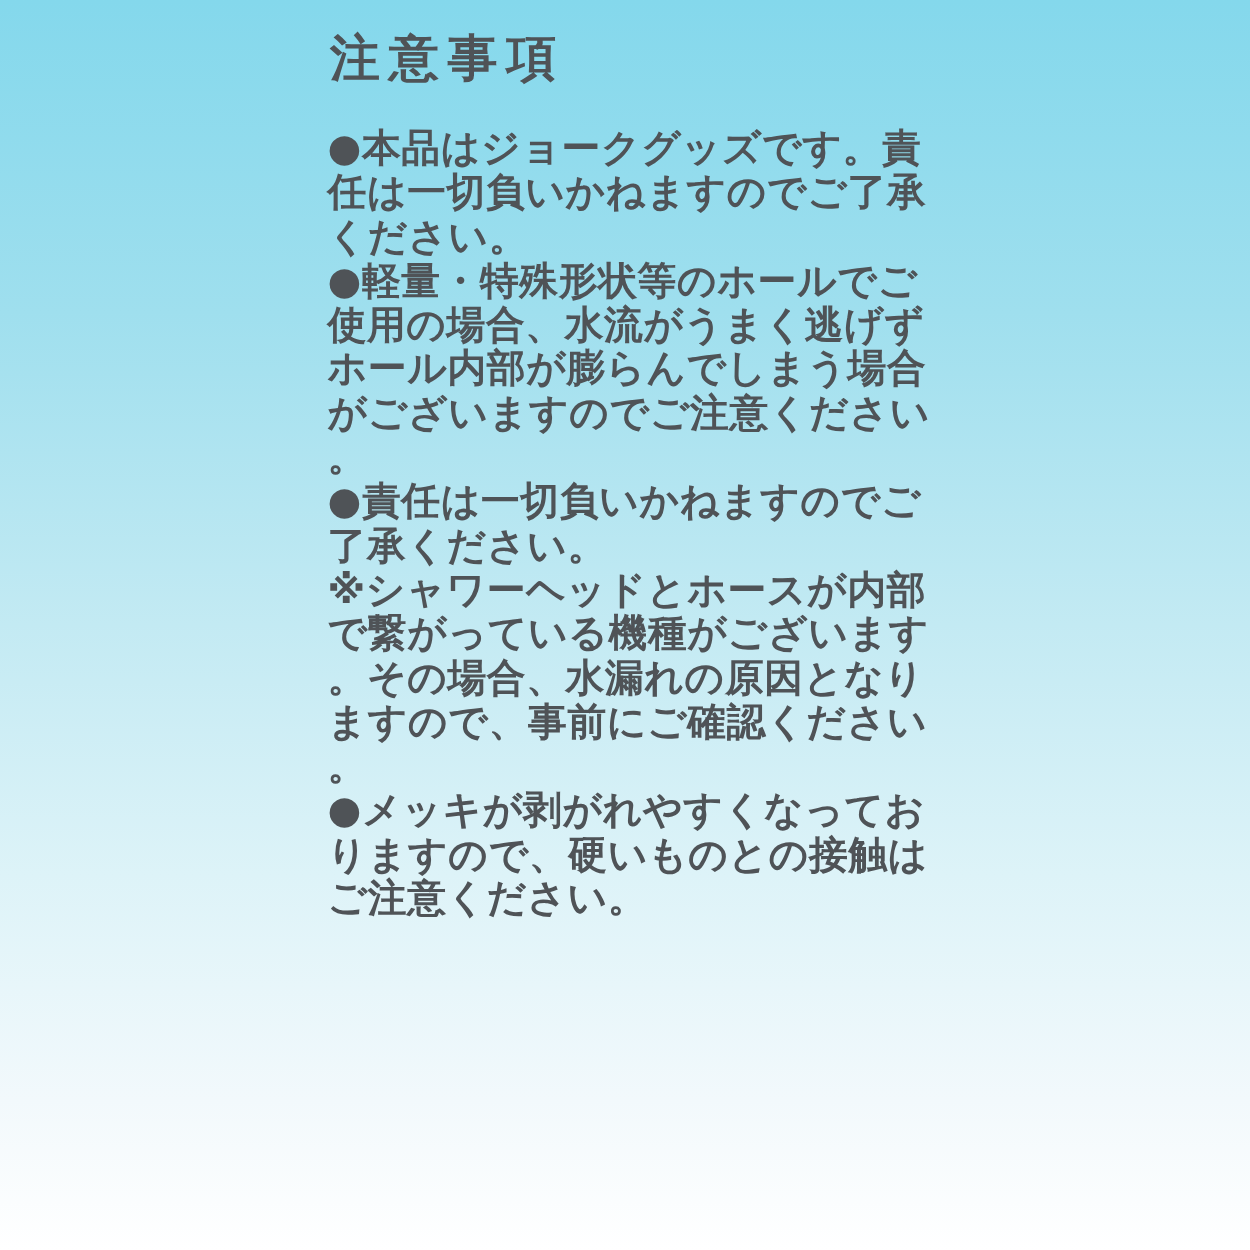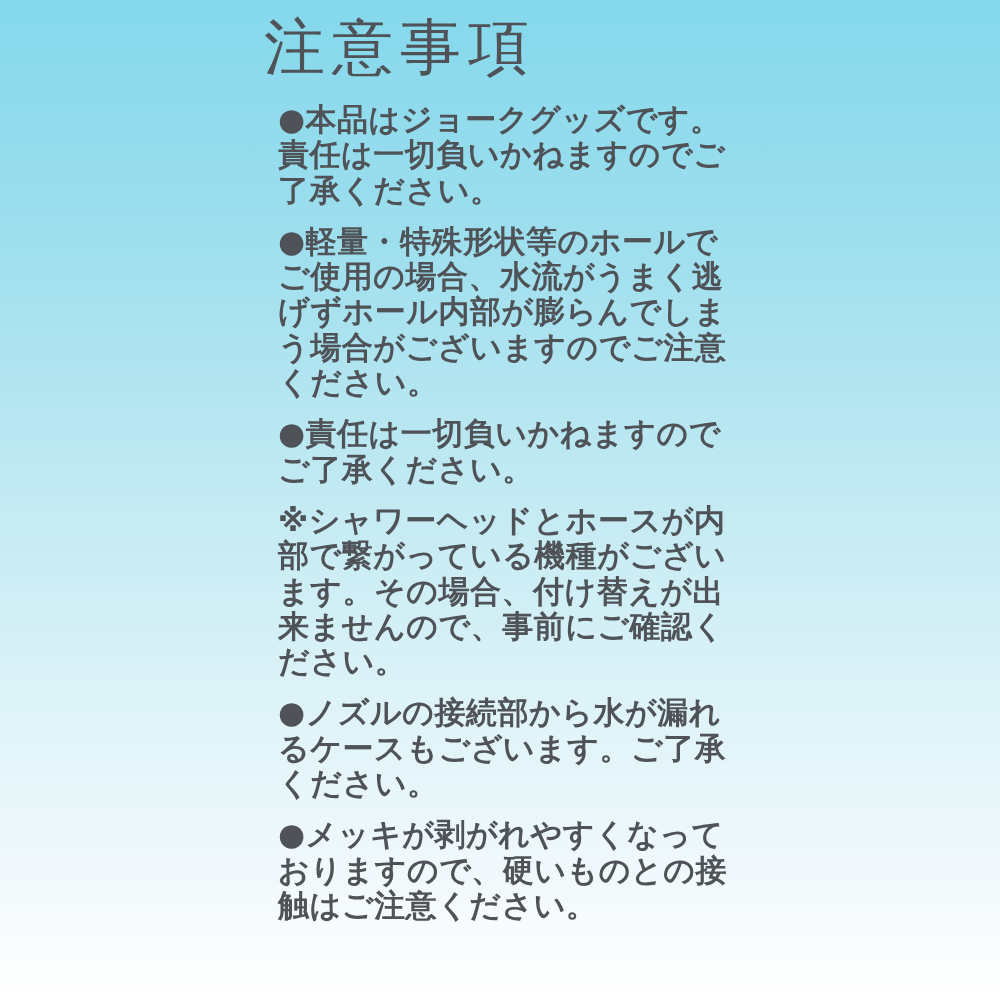--- a/index.html
+++ b/index.html
@@ -21,48 +21,47 @@
   }
   .content {
     position: absolute;
     left: 262px;
     top: 10px;
     width: 487px;
     color: #4f5357;
   }
   .page-title {
     margin: 0 0 18px 2px;
-    font-size: 61px;
-    font-weight: normal;
+    font-size: 40px;
+    font-weight: bold;
     letter-spacing: 7px;
     line-height: 74px;
     white-space: nowrap;
   }
   .notice-list {
     margin: 0;
     padding: 0;
   }
   .notice-item {
-    margin: 16px;
+    margin: 0;
     padding: 0;
     font-size: 31px;
     font-weight: bold;
     line-height: 35.3px;
     letter-spacing: 0.5px;
     overflow-wrap: anywhere;
     line-break: anywhere;
   }
 </style>
 </head>
 <body>
 
 <div class="content">
   <h1 class="page-title">注意事項</h1>
 
   <div class="notice-list">
     <p class="notice-item">●本品はジョークグッズです。責任は一切負いかねますのでご了承ください。</p>
     <p class="notice-item">●軽量・特殊形状等のホールでご使用の場合、水流がうまく逃げずホール内部が膨らんでしまう場合がございますのでご注意ください。</p>
     <p class="notice-item">●責任は一切負いかねますのでご了承ください。</p>
-    <p class="notice-item">※シャワーヘッドとホースが内部で繋がっている機種がございます。その場合、付け替えが出来ませんので、事前にご確認ください。</p>
-    <p class="notice-item">●ノズルの接続部から水が漏れるケースもございます。ご了承ください。</p>
+    <p class="notice-item">※シャワーヘッドとホースが内部で繋がっている機種がございます。その場合、水漏れの原因となりますので、事前にご確認ください。</p>
     <p class="notice-item">●メッキが剥がれやすくなっておりますので、硬いものとの接触はご注意ください。</p>
   </div>
 </div>
 
 </body></html>

